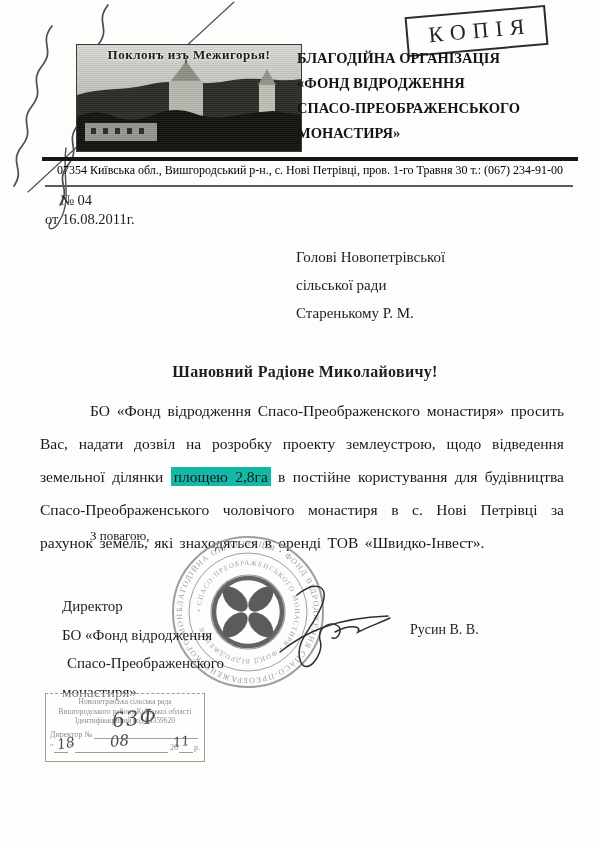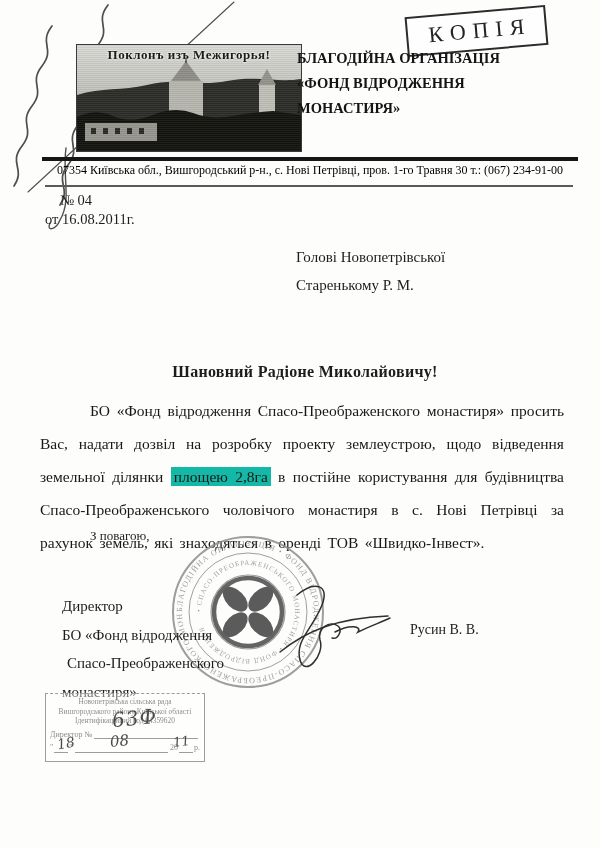--- a/index.html
+++ b/index.html
@@ -130,32 +130,34 @@
       <rect x="50" y="83" width="5" height="6" fill="#2b2b26"></rect>
       <rect x="62" y="83" width="5" height="6" fill="#2b2b26"></rect>
     </svg>
     <div class="caption">Поклонъ изъ Межигорья!</div>
     <div class="grain"></div>
   </div>
 
   <div class="org">
     <div>БЛАГОДІЙНА ОРГАНІЗАЦІЯ</div>
     <div>«ФОНД ВІДРОДЖЕННЯ</div>
+    <div>СПАСО-ПРЕОБРАЖЕНСЬКОГО</div>
     <div>МОНАСТИРЯ»</div>
   </div>
 
   <div class="rule1"></div>
   <div class="address">07354  Київська обл., Вишгородський р-н., с. Нові Петрівці, пров. 1-го Травня 30 т.: (067) 234-91-00</div>
   <div class="rule2"></div>
 
   <div class="refno">№ 04</div>
   <div class="refdate">от 16.08.2011г.</div>
 
   <div class="addressee">
     <div>Голові Новопетрівської</div>
+    <div>сільської ради</div>
     <div>Старенькому Р. М.</div>
   </div>
 
   <div class="salutation">Шановний Радіоне Миколайовичу!</div>
 
   <p class="bodytext"><span>БО «Фонд відродження Спасо-Преображенского монастиря» просить Вас, надати дозвіл на розробку проекту землеустрою, щодо відведення земельної ділянки </span><span class="hl">площею 2,8га</span><span> в постійне користування для будівництва Спасо-Преображенського чоловічого монастиря в с. Нові Петрівці за рахунок земель, які знаходяться в оренді ТОВ «Швидко-Інвест».</span></p>
 
   <div class="closing">З повагою,</div>
 
   <svg class="seal" width="160" height="160" viewBox="0 0 160 160">

